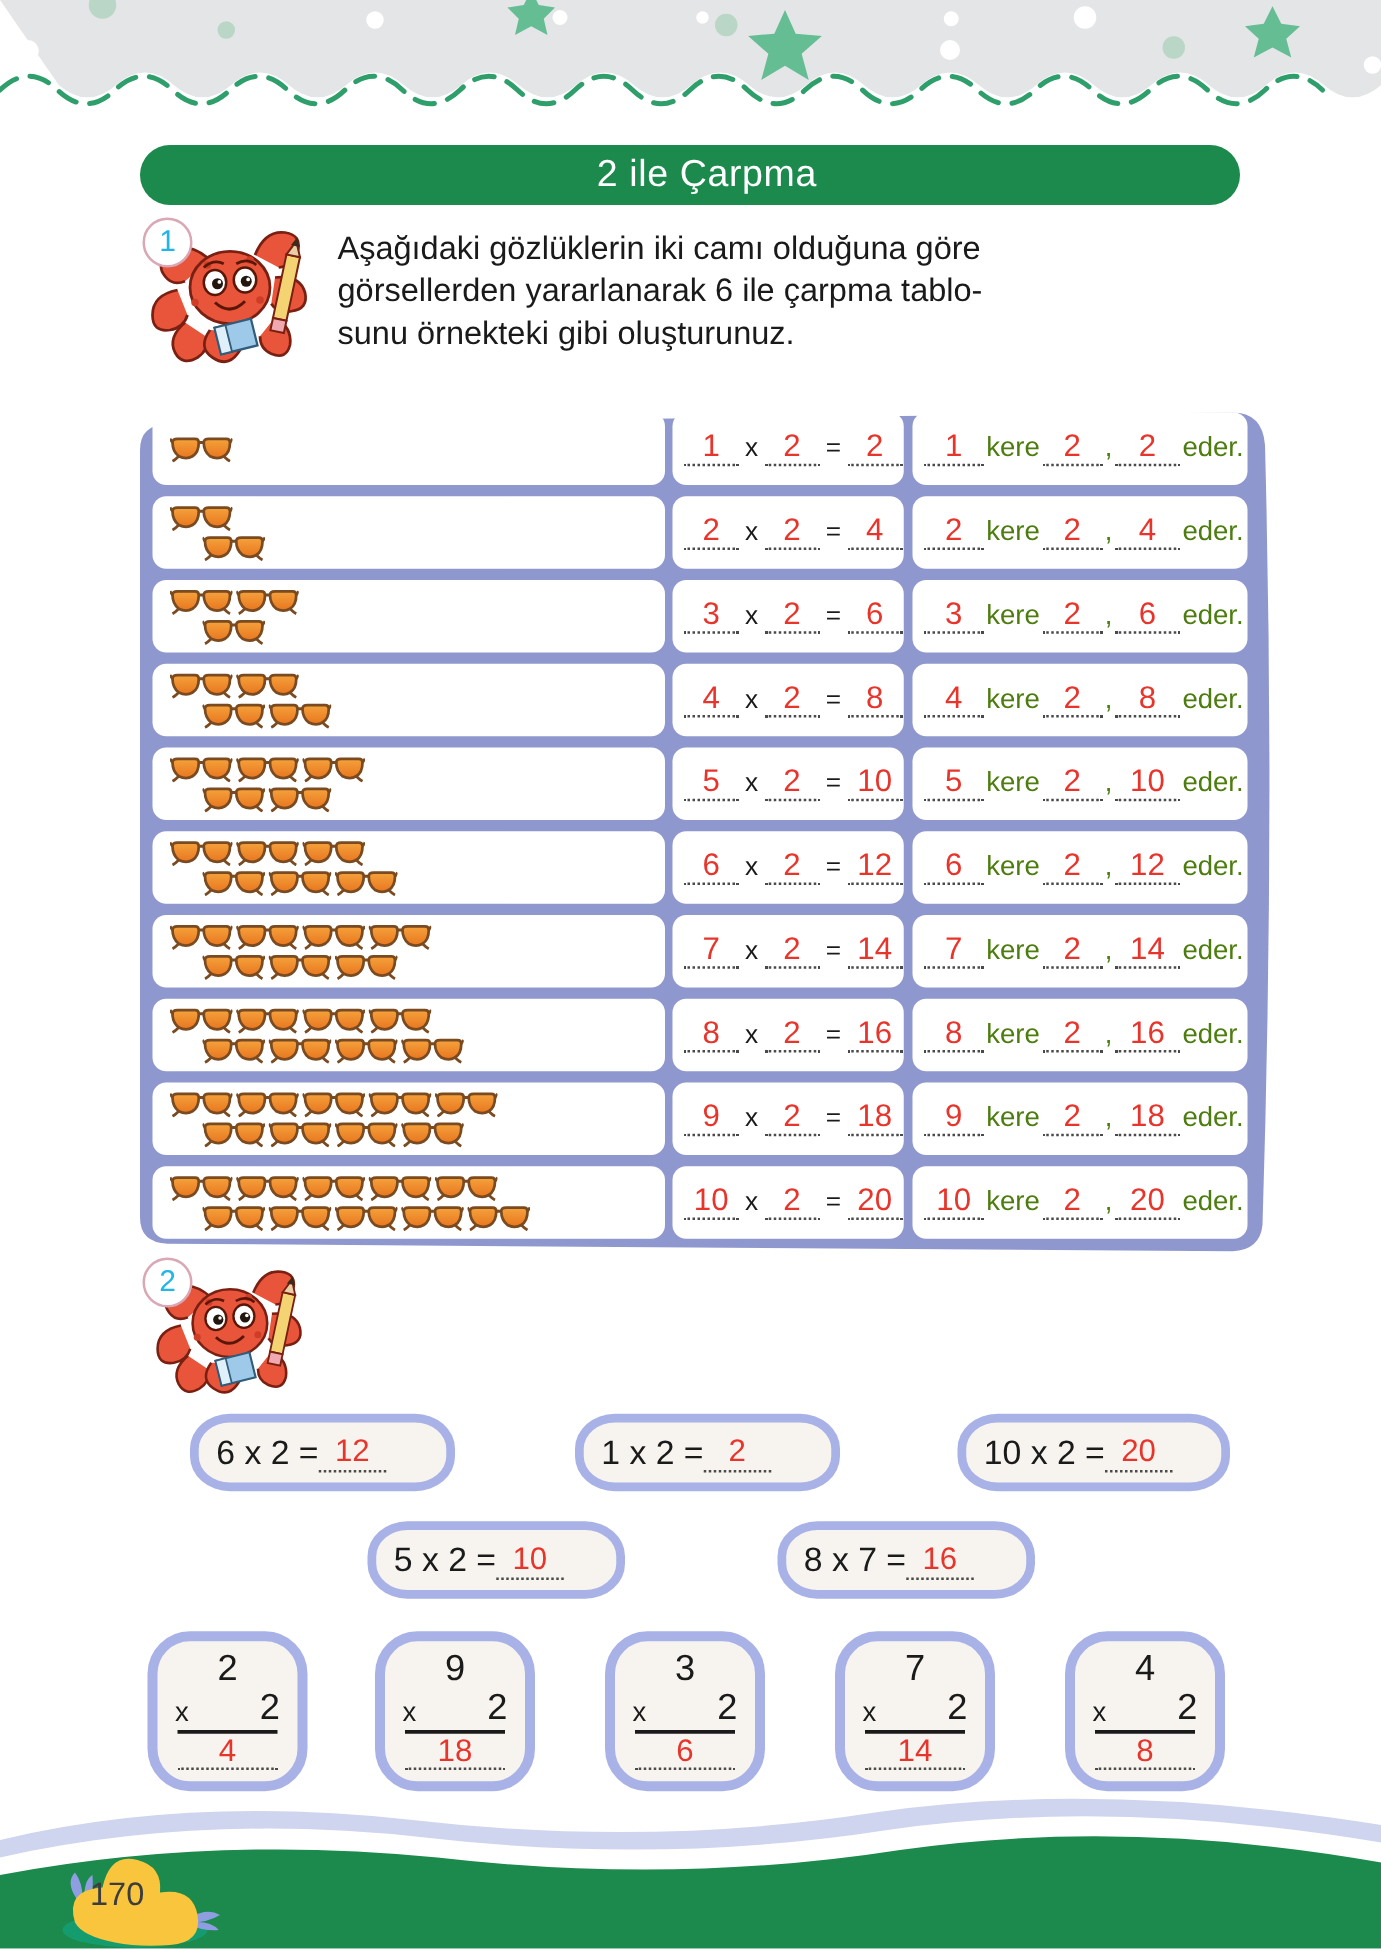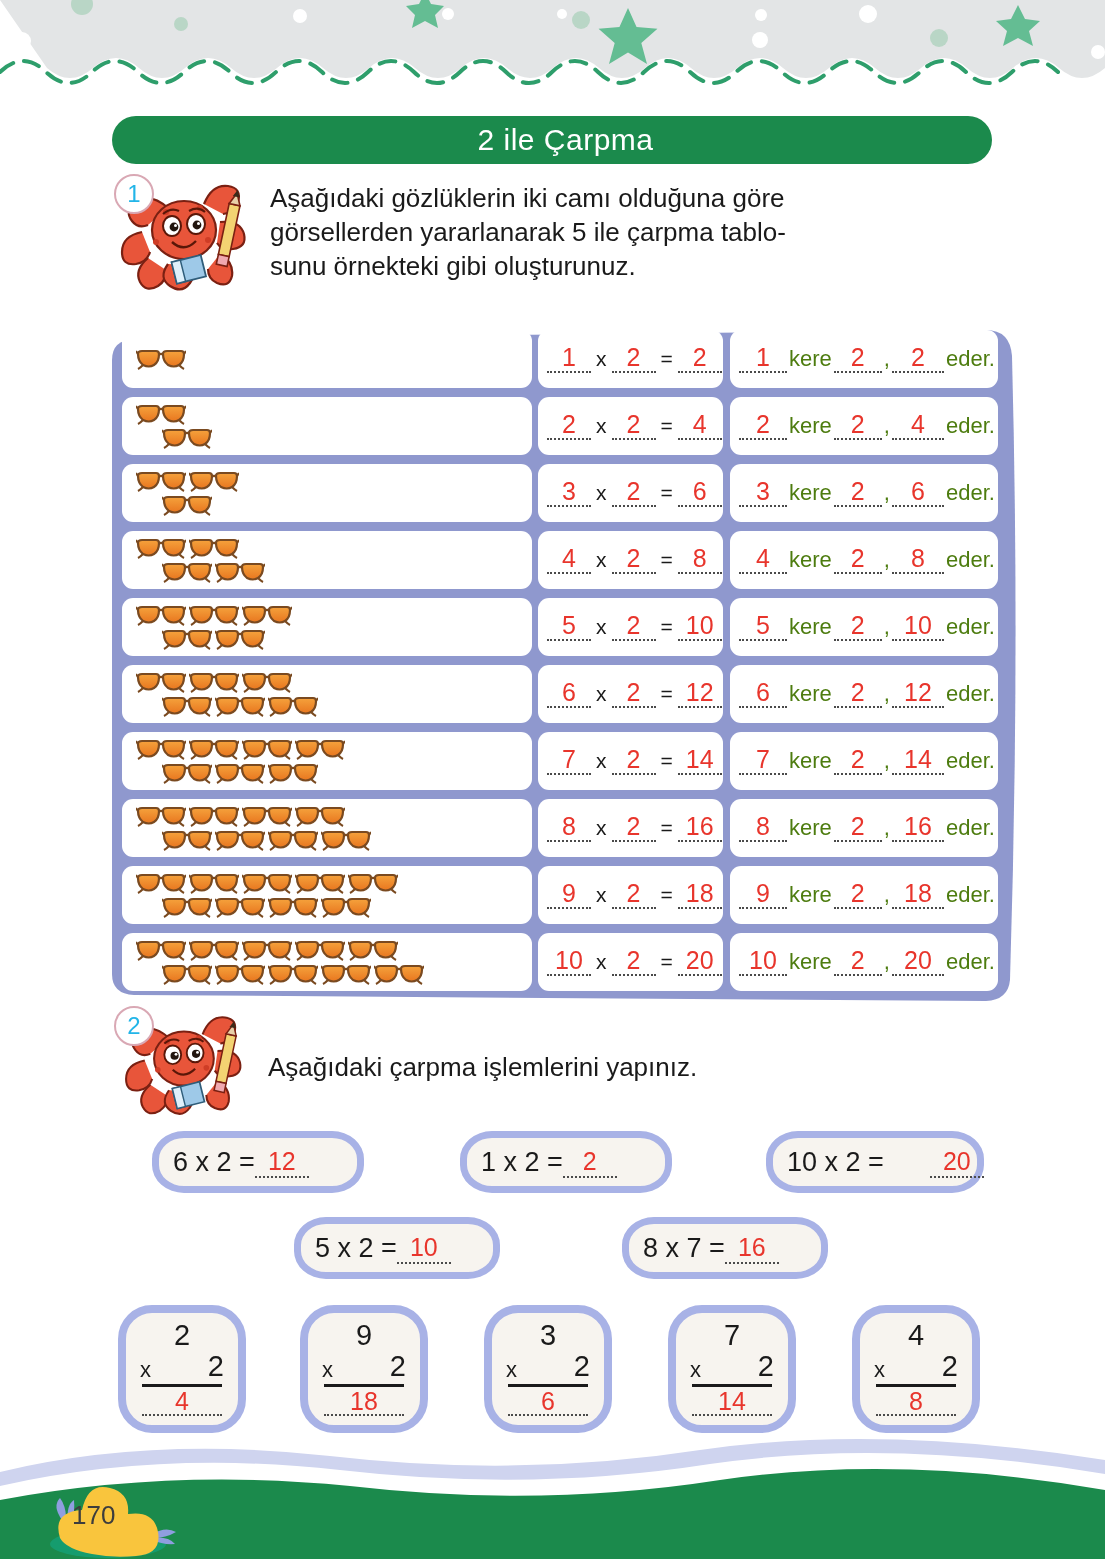--- a/index.html
+++ b/index.html
@@ -210,21 +210,21 @@
         <path d="M116 18 l3.5 -7 l3.5 7 Z" fill="#3c2a1a"></path>
         <rect x="114" y="78" width="11" height="10" fill="#f0a9b0" stroke="#7a2012" stroke-width="1.6"></rect>
       </g>
       <g transform="rotate(-14 82 92)">
         <rect x="66" y="80" width="30" height="22" fill="#9ec9e8" stroke="#2f5d7a" stroke-width="1.8"></rect>
         <rect x="66" y="80" width="9" height="22" fill="#dff0fb" stroke="#2f5d7a" stroke-width="1.5"></rect>
       </g>
     </svg>
   </div>
   <div class="instr-text">Aşağıdaki gözlüklerin iki camı olduğuna göre
-görsellerden yararlanarak 5 ile çarpma tablo-
+görsellerden yararlanarak 6 ile çarpma tablo-
 sunu örnekteki gibi oluşturunuz.</div>
 </div>
 
 <div id="table-wrap">
   <svg id="tbl-bg" width="912" height="672" viewBox="0 0 912 672">
     <path d="M8,30 Q8,10 30,9 L882,0 Q906,0 908,26
              Q916,330 906,650 Q904,670 882,671 L30,665
              Q8,664 8,644 Z" fill="#8f98ce"></path>
   </svg>
   <div id="tbl-rows">
@@ -1270,33 +1270,32 @@
         <path d="M114 26 l5.5 -12 l5.5 12 Z" fill="#e8cfa8" stroke="#7a2012" stroke-width="1.6"></path>
         <path d="M116 18 l3.5 -7 l3.5 7 Z" fill="#3c2a1a"></path>
         <rect x="114" y="78" width="11" height="10" fill="#f0a9b0" stroke="#7a2012" stroke-width="1.6"></rect>
       </g>
       <g transform="rotate(-14 82 92)">
         <rect x="66" y="80" width="30" height="22" fill="#9ec9e8" stroke="#2f5d7a" stroke-width="1.8"></rect>
         <rect x="66" y="80" width="9" height="22" fill="#dff0fb" stroke="#2f5d7a" stroke-width="1.5"></rect>
       </g>
     </svg>
   </div>
-  <div class="instr-text">Aşağıdaki çarpma işlemlerini yapınız.</div>
 </div>
 
 <div id="hproblems">
     <div class="hbub" style="left: 152px; top: 1131px; width: 212px;">
       <span class="expr">6  x  2  =</span>
       <span class="res">12</span>
     </div>
     <div class="hbub" style="left: 460px; top: 1131px; width: 212px;">
       <span class="expr">1  x  2  =</span>
       <span class="res">2</span>
     </div>
-    <div class="hbub" style="left: 766px; top: 1131px; width: 218px; gap: 46px;">
+    <div class="hbub" style="left: 766px; top: 1131px; width: 218px;">
       <span class="expr">10  x  2  =</span>
       <span class="res">20</span>
     </div>
     <div class="hbub" style="left: 294px; top: 1217px; width: 206px;">
       <span class="expr">5  x  2  =</span>
       <span class="res">10</span>
     </div>
     <div class="hbub" style="left: 622px; top: 1217px; width: 206px;">
       <span class="expr">8  x  7  =</span>
       <span class="res">16</span>

